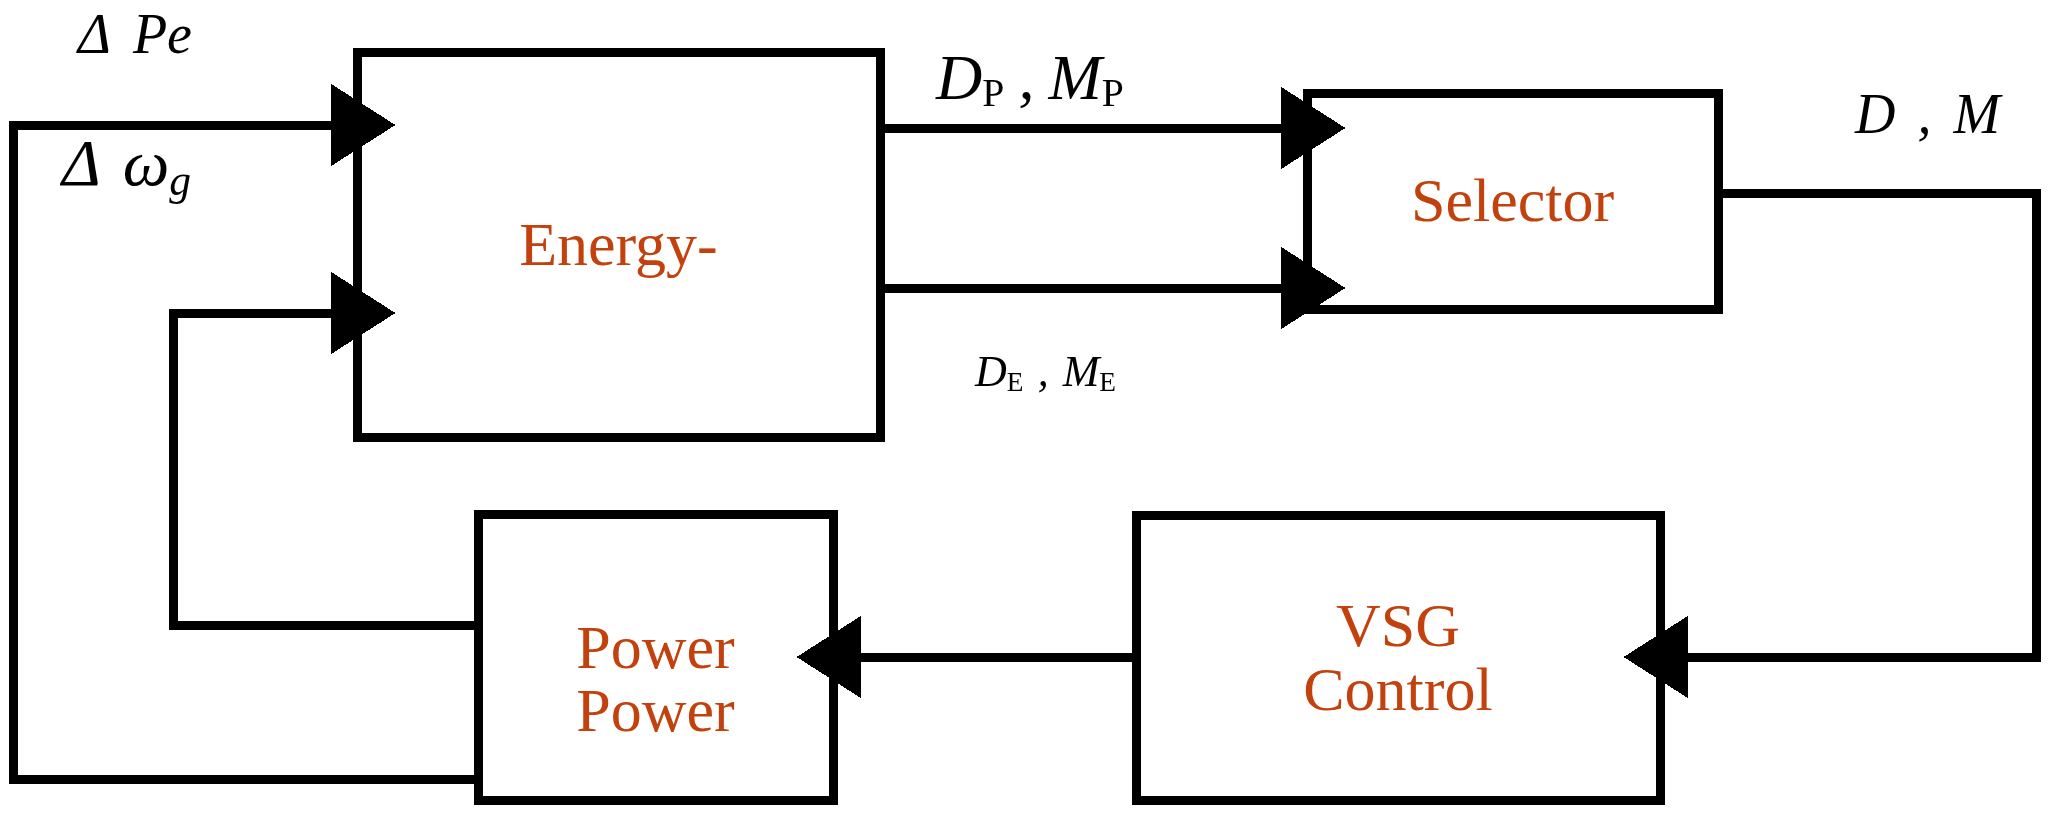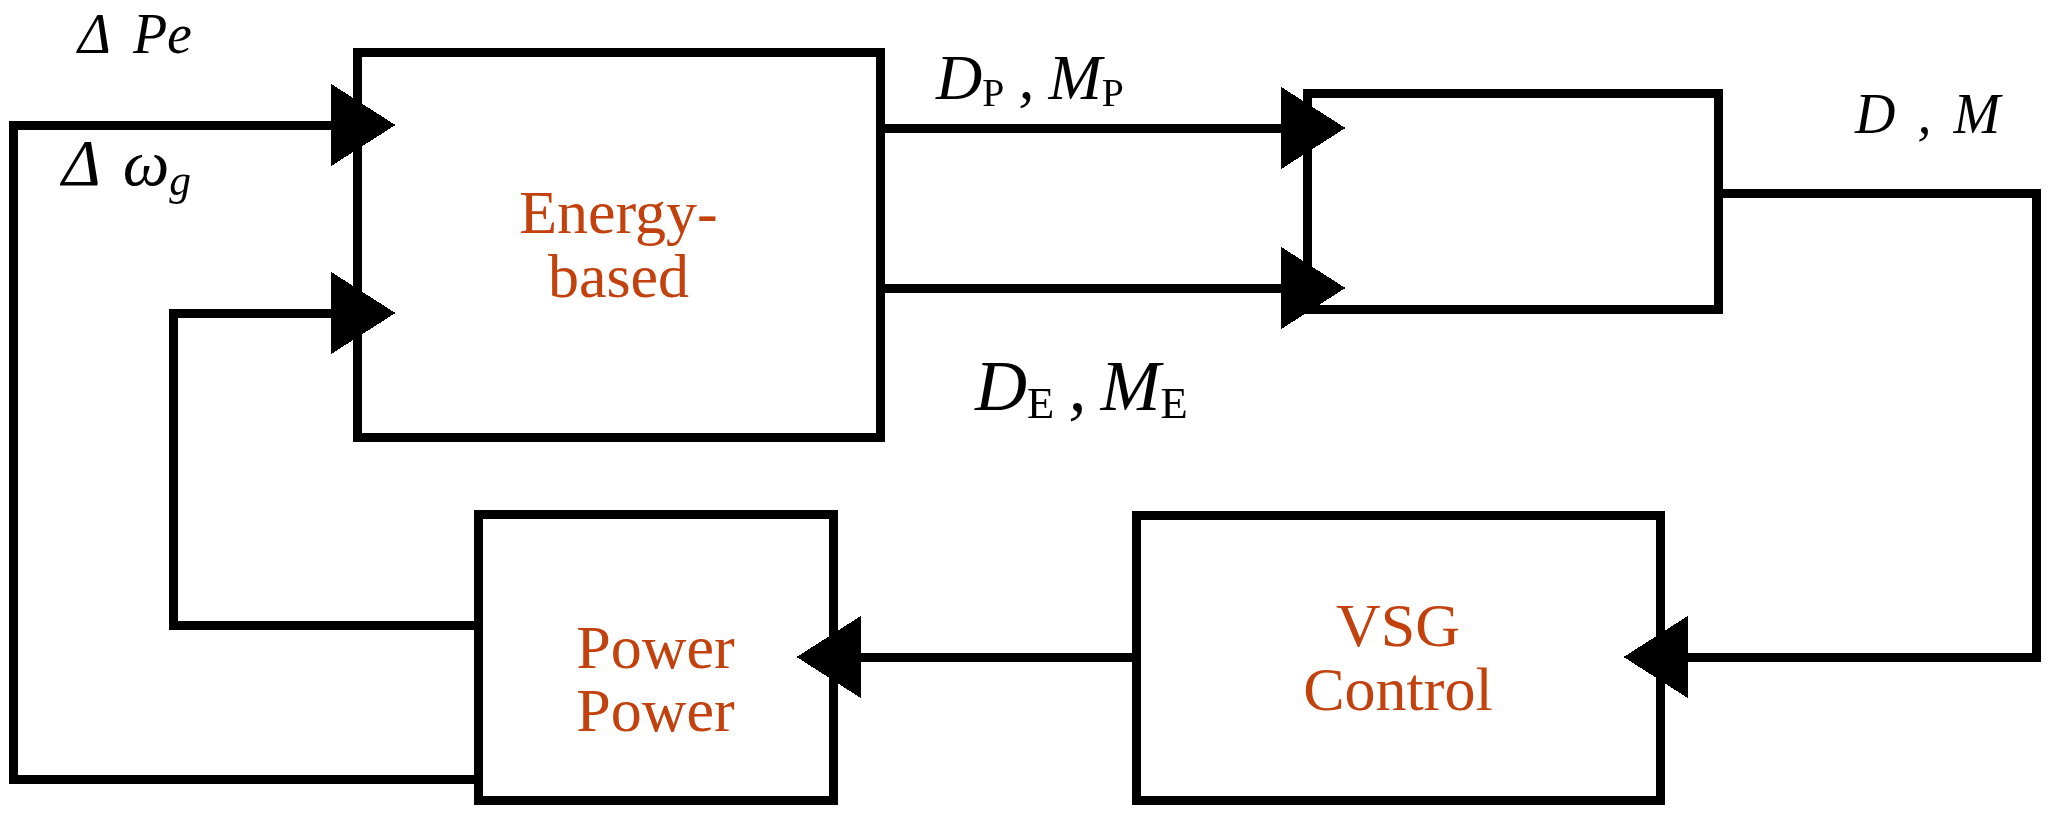--- a/index.html
+++ b/index.html
@@ -55,23 +55,25 @@
     <path d="M880,288 L1286,288" fill="none" stroke="#000000" stroke-width="9" marker-end="url(#arrowR)"></path>
 
     <path d="M1718,193 L2036,193 L2036,657 L1683,657" fill="none" stroke="#000000" stroke-width="9" marker-end="url(#arrowL)"></path>
 
     <path d="M1136,657 L856,657" fill="none" stroke="#000000" stroke-width="9" marker-end="url(#arrowL)"></path>
 
   </svg>
 
   <div class="boxtext" style="left:357px; top:52px; width:523px; height:385px; flex-direction:column;">
     <span>Energy-</span>
-    <span>based</span>
   </div>
 
+  <div class="boxtext" style="left:1307px; top:93px; width:411px; height:216px; flex-direction:column;">
+    <span>Selector</span>
+  </div>
 
   <div class="boxtext" style="left:478px; top:536px; width:355px; height:286px; flex-direction:column;font-family:Liberation Serif, serif;">
     <span>Power</span>
     <span>Power</span>
   </div>
 
   <div class="boxtext" style="left:1136px; top:515px; width:524px; height:285px; flex-direction:column;">
     <span>VSG</span>
     <span>Control</span>
   </div>
@@ -81,21 +83,21 @@
   </div>
 
   <div class="lbl sig" style="left:62px; top:130px; font-size:66px;">
     <span>Δ</span><span class="sp2"></span><span>ω</span><span class="gsub">g</span>
   </div>
 
   <div class="lbl sig" style="left:936px; top:46px; font-size:64px;">
     <span>D</span><sub>P</sub><span class="sp"></span>,<span class="sp"></span><span>M</span><sub>P</sub>
   </div>
 
-  <div class="lbl sig" style="left:975px; top:350px; font-size:72px;">
+  <div class="lbl sig" style="left:975px; top:350px; font-size:44px;">
     <span>D</span><sub>E</sub><span class="sp"></span>,<span class="sp"></span><span>M</span><sub>E</sub>
   </div>
 
   <div class="lbl sig" style="left:1855px; top:86px; font-size:56px;">
     <span>D</span><span class="sp2"></span>,<span class="sp2"></span><span>M</span>
   </div>
 
 </div>
 
 </body></html>

